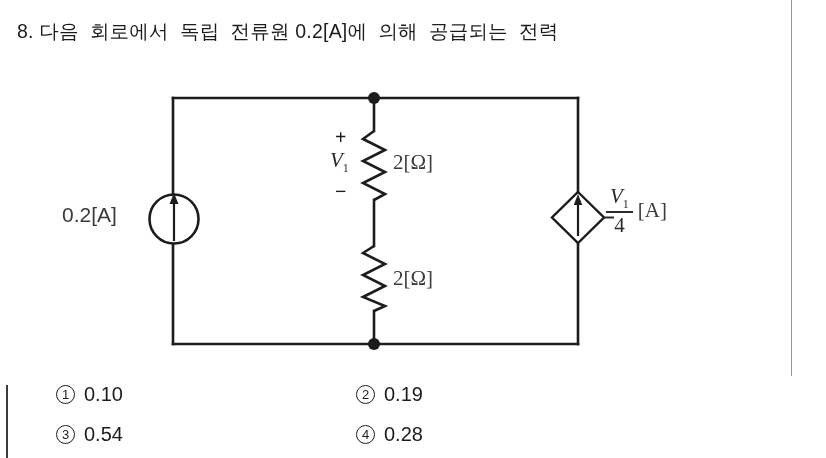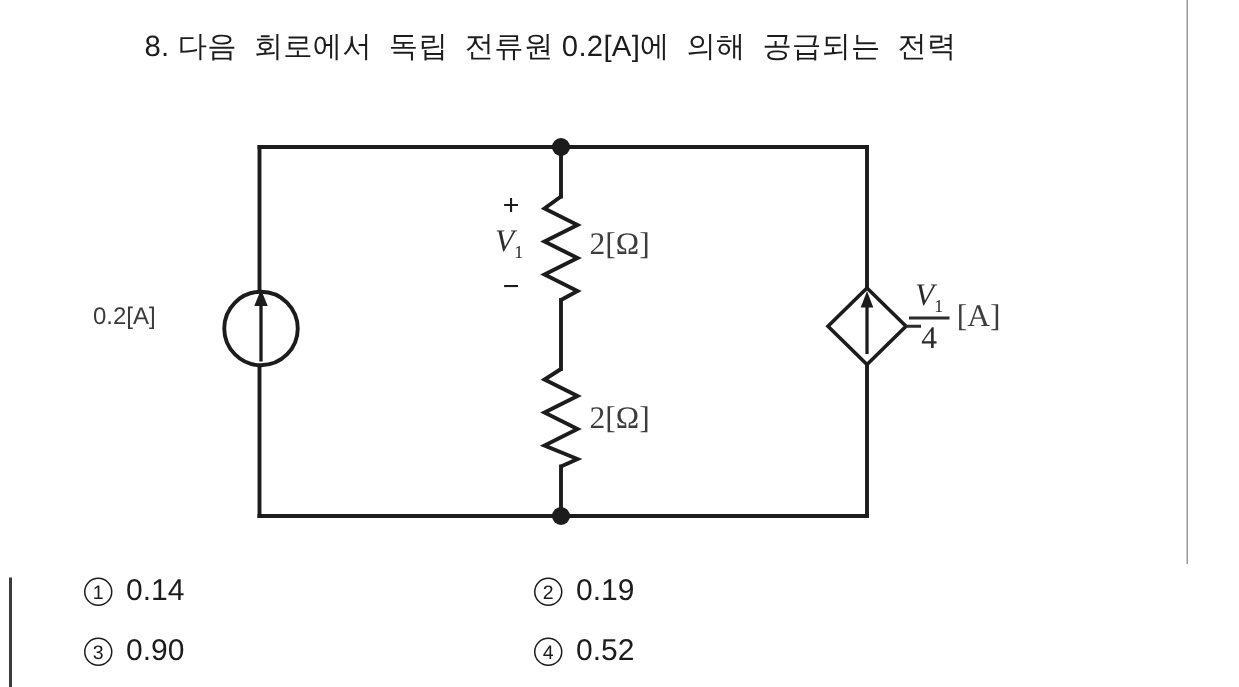--- a/index.html
+++ b/index.html
@@ -11,21 +11,20 @@
     width: 826px;
     height: 458px;
     position: relative;
     overflow: hidden;
     font-family: "Liberation Sans", "DejaVu Sans", sans-serif;
     color: #1a1a1a;
   }
   .page {
     position: absolute;
     inset: 0;
-    text-align: center;
   }
 
   
   .question {
     position: absolute;
     left: 17px;
     top: 16px;
     width: 700px;
   }
   .q-line {
@@ -57,21 +56,21 @@
   .lbl {
     position: absolute;
     font-family: "Liberation Serif", "DejaVu Serif", serif;
     color: #2b2b2b;
     white-space: nowrap;
   }
   .lbl-src-left {
     left: 62px;
     top: 203px;
     font-family: "Liberation Sans", "DejaVu Sans", sans-serif;
-    font-size: 16px;
+    font-size: 21px;
     color: #3a3a3a;
   }
   .lbl-r1 {
     left: 393px;
     top: 150px;
     font-size: 21px;
     color: #3d3d3d;
   }
   .lbl-r2 {
     left: 393px;
@@ -270,32 +269,32 @@
       <span class="num"><i>V</i><sub>1</sub></span>
       <span class="bar"></span>
       <span class="den">4</span>
     </span>
     <span class="dep-unit">[A]</span>
   </div>
 
   <div class="options">
     <div class="opt opt-1">
       <span class="marker">1</span>
-      <span>0.14</span>
+      <span>0.10</span>
     </div>
     <div class="opt opt-2">
       <span class="marker">2</span>
       <span>0.19</span>
     </div>
     <div class="opt opt-3">
       <span class="marker">3</span>
-      <span>0.90</span>
+      <span>0.54</span>
     </div>
     <div class="opt opt-4">
       <span class="marker">4</span>
-      <span>0.52</span>
+      <span>0.28</span>
     </div>
   </div>
 
   <div class="rule-right"></div>
   <div class="rule-left"></div>
 
 </div>
 
 </body></html>

